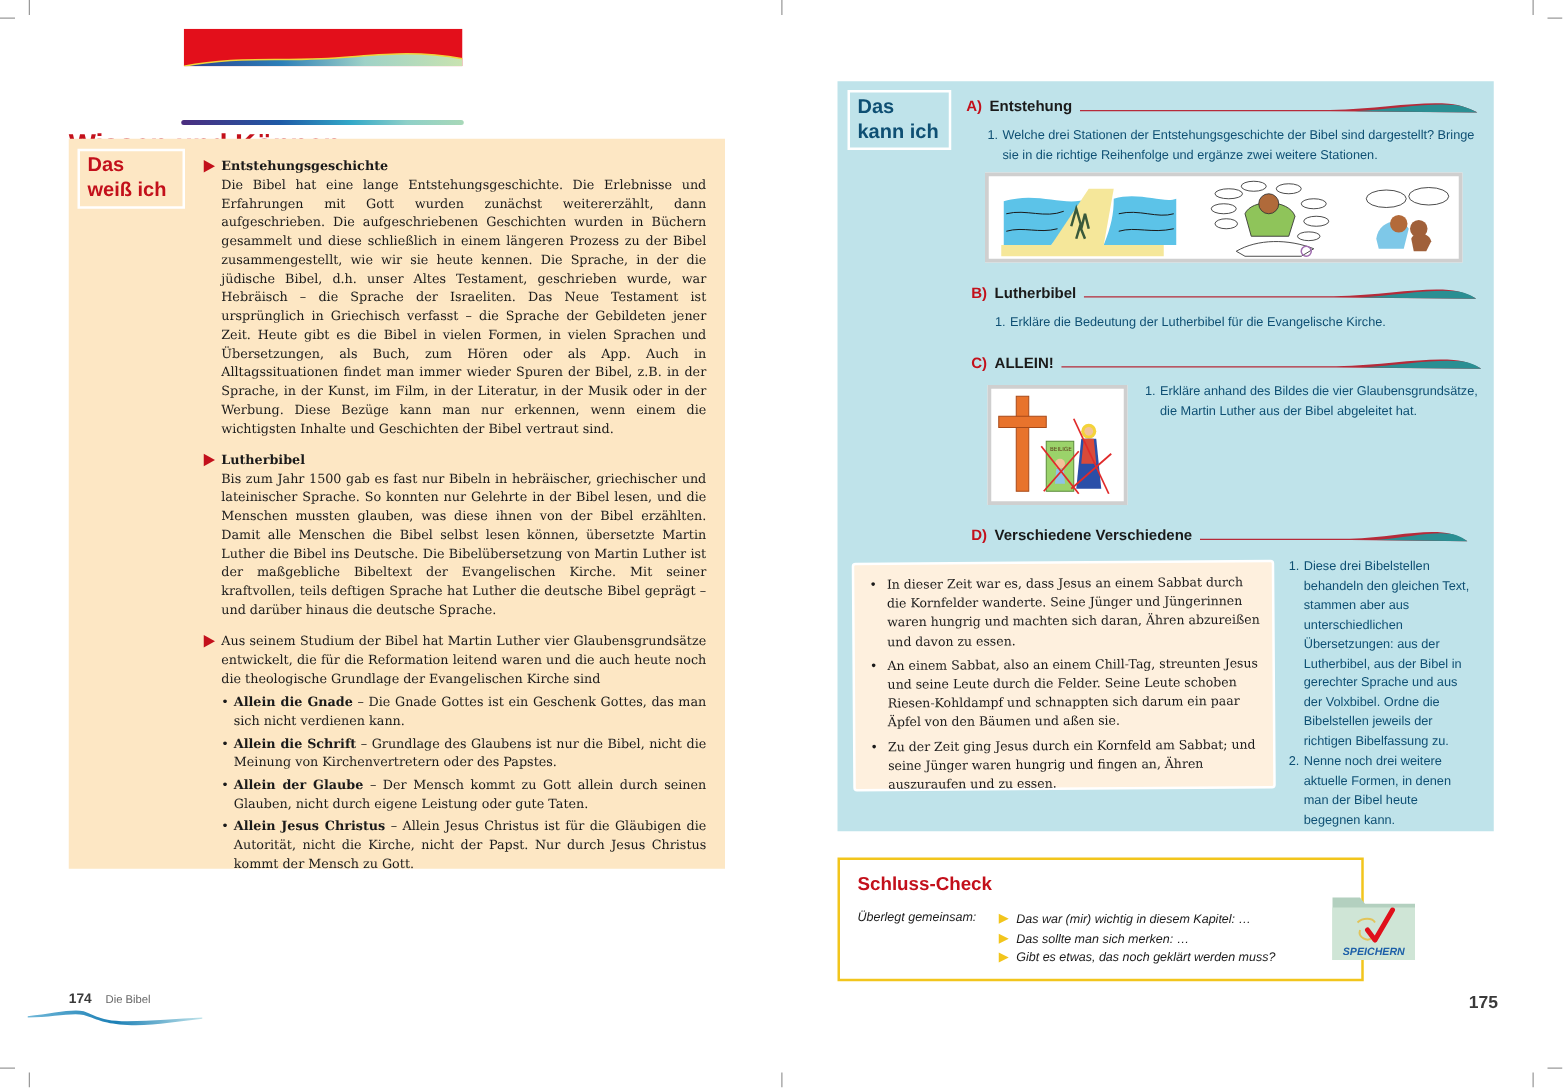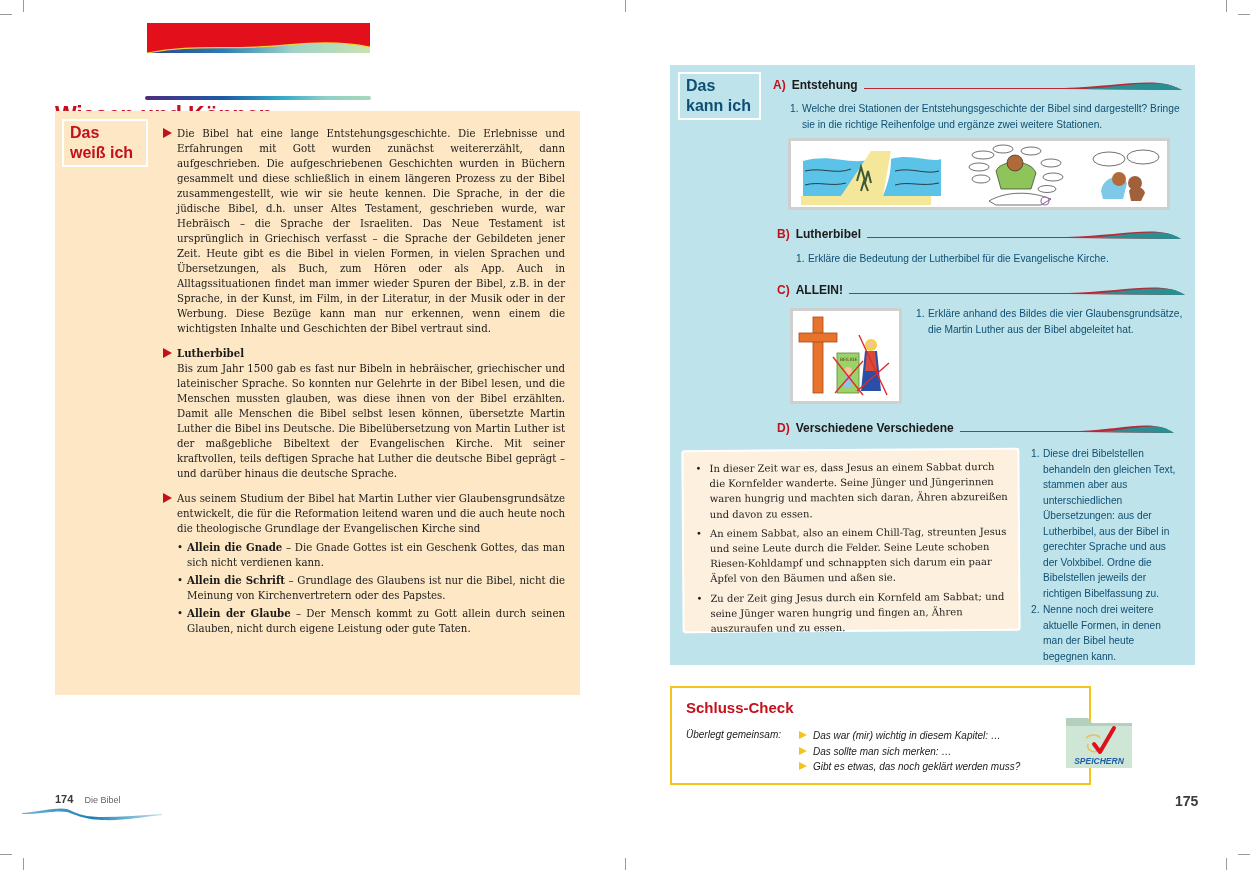--- a/index.html
+++ b/index.html
@@ -96,34 +96,36 @@
 
   <div class="know-box">
     <div class="label-box label-weiss">
       <div>Das</div>
       <div>weiß ich</div>
     </div>
 
     <div class="know-content">
       <div class="section">
         <span class="tri"></span>
+        <h3>Entstehungsgeschichte</h3>
         <p>Die Bibel hat eine lange Entstehungsgeschichte. Die Erlebnisse und Erfahrungen mit Gott wurden zunächst weitererzählt, dann aufgeschrieben. Die aufgeschriebenen Geschichten wurden in Büchern gesammelt und diese schließlich in einem längeren Prozess zu der Bibel zusammengestellt, wie wir sie heute kennen. Die Sprache, in der die jüdische Bibel, d.h. unser Altes Testament, geschrieben wurde, war Hebräisch – die Sprache der Israeliten. Das Neue Testament ist ursprünglich in Griechisch verfasst – die Sprache der Gebildeten jener Zeit. Heute gibt es die Bibel in vielen Formen, in vielen Sprachen und Übersetzungen, als Buch, zum Hören oder als App. Auch in Alltagssituationen findet man immer wieder Spuren der Bibel, z.B. in der Sprache, in der Kunst, im Film, in der Literatur, in der Musik oder in der Werbung. Diese Bezüge kann man nur erkennen, wenn einem die wichtigsten Inhalte und Geschichten der Bibel vertraut sind.</p>
       </div>
       <div class="section" style="margin-top:10px;">
         <span class="tri"></span>
         <h3>Lutherbibel</h3>
         <p>Bis zum Jahr 1500 gab es fast nur Bibeln in hebräischer, griechischer und lateinischer Sprache. So konnten nur Gelehrte in der Bibel lesen, und die Menschen mussten glauben, was diese ihnen von der Bibel erzählten. Damit alle Menschen die Bibel selbst lesen können, übersetzte Martin Luther die Bibel ins Deutsche. Die Bibelübersetzung von Martin Luther ist der maßgebliche Bibeltext der Evangelischen Kirche. Mit seiner kraftvollen, teils deftigen Sprache hat Luther die deutsche Bibel geprägt – und darüber hinaus die deutsche Sprache.</p>
       </div>
       <div class="section" style="margin-top:10px;">
         <span class="tri"></span>
         <p>Aus seinem Studium der Bibel hat Martin Luther vier Glaubensgrundsätze entwickelt, die für die Reformation leitend waren und die auch heute noch die theologische Grundlage der Evangelischen Kirche sind</p>
         <ul class="bullets">
           <li><b>Allein die Gnade</b><span> – Die Gnade Gottes ist ein Geschenk Gottes, das man sich nicht verdienen kann.</span></li>
           <li><b>Allein die Schrift</b><span> – Grundlage des Glaubens ist nur die Bibel, nicht die Meinung von Kirchenvertretern oder des Papstes.</span></li>
           <li><b>Allein der Glaube</b><span> – Der Mensch kommt zu Gott allein durch seinen Glauben, nicht durch eigene Leistung oder gute Taten.</span></li>
+          <li><b>Allein Jesus Christus</b><span> – Allein Jesus Christus ist für die Gläubigen die Autorität, nicht die Kirche, nicht der Papst. Nur durch Jesus Christus kommt der Mensch zu Gott.</span></li>
         </ul>
       </div>
     </div>
   </div>
 
   <div class="footer-left">
     <span class="num">174</span>
     <span class="chap">Die Bibel</span>
   </div>
   <svg class="footer-wave" viewBox="0 0 140 18" preserveAspectRatio="none">

